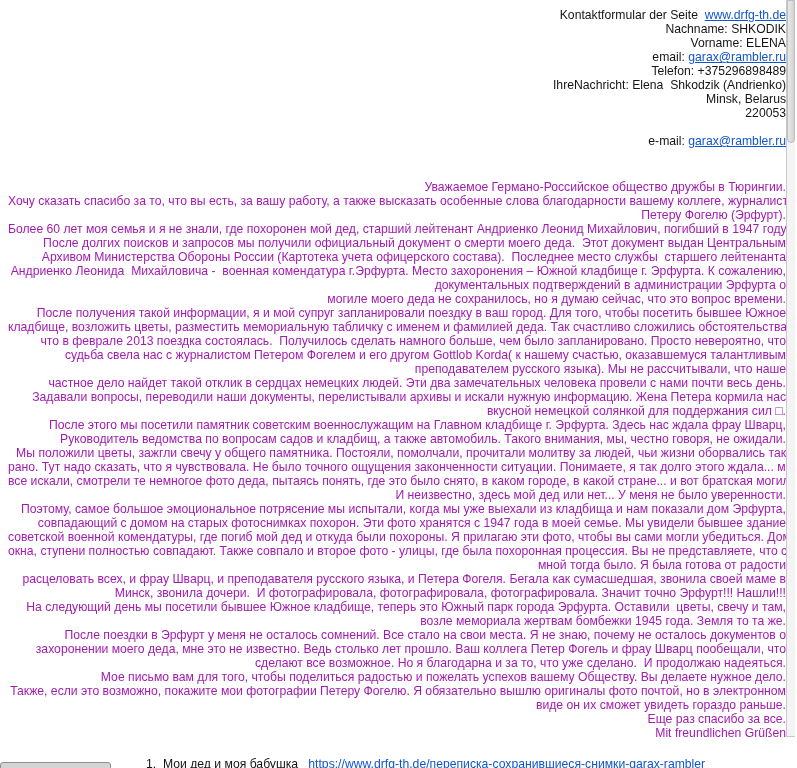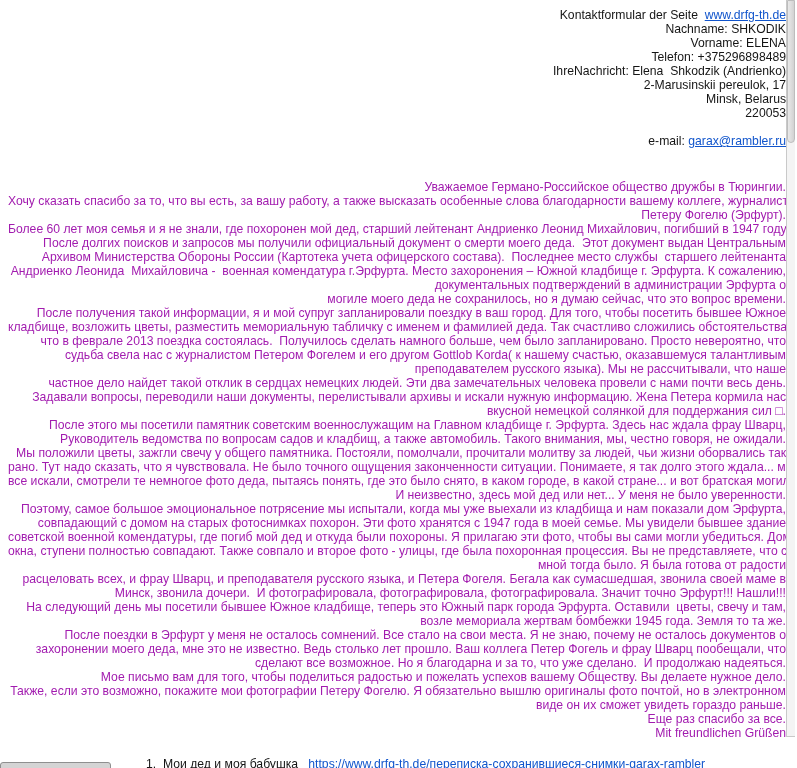--- a/index.html
+++ b/index.html
@@ -81,23 +81,23 @@
 </head>
 <body>
 
 <div class="page">
 
   <div class="content">
     <div id="contact-header">
         <div class="hline"><span>Kontaktformular der Seite  </span><a class="lnk">www.drfg-th.de</a></div>
         <div class="hline"><span>Nachname: SHKODIK</span></div>
         <div class="hline"><span>Vorname: ELENA</span></div>
+        <div class="hline"><span>email: </span><a class="lnk">garax@rambler.ru</a></div>
         <div class="hline"><span>Telefon: +375296898489</span></div>
         <div class="hline"><span>IhreNachricht: Elena  Shkodzik (Andrienko)</span></div>
-        <div class="hline"><span>2-Marusinskii pereulok, 17</span></div>
         <div class="hline"><span>Minsk, Belarus</span></div>
         <div class="hline"><span>220053</span></div>
         <div class="hline"><span></span></div>
         <div class="hline"><span>e-mail: </span><a class="lnk">garax@rambler.ru</a></div>
       </div>
     <div class="msg">Уважаемое Германо-Российское общество дружбы в Тюрингии.
 Хочу сказать спасибо за то, что вы есть, за вашу работу, а также высказать особенные слова благодарности вашему коллеге, журналисту
 Петеру Фогелю (Эрфурт).
 Более 60 лет моя семья и я не знали, где похоронен мой дед, старший лейтенант Андриенко Леонид Михайлович, погибший в 1947 году.
  После долгих поисков и запросов мы получили официальный документ о смерти моего деда.  Этот документ выдан Центральным

